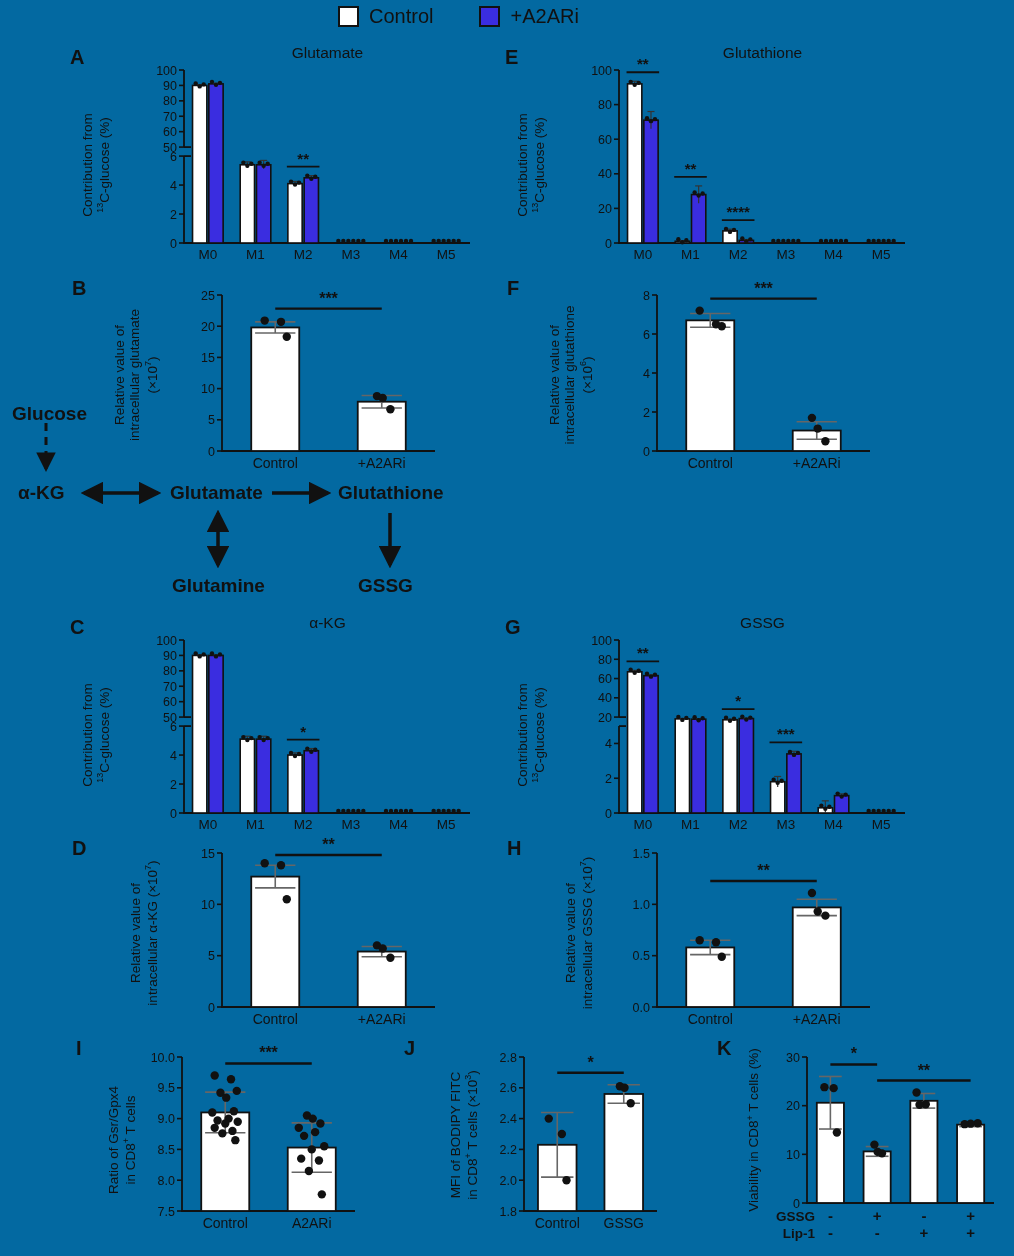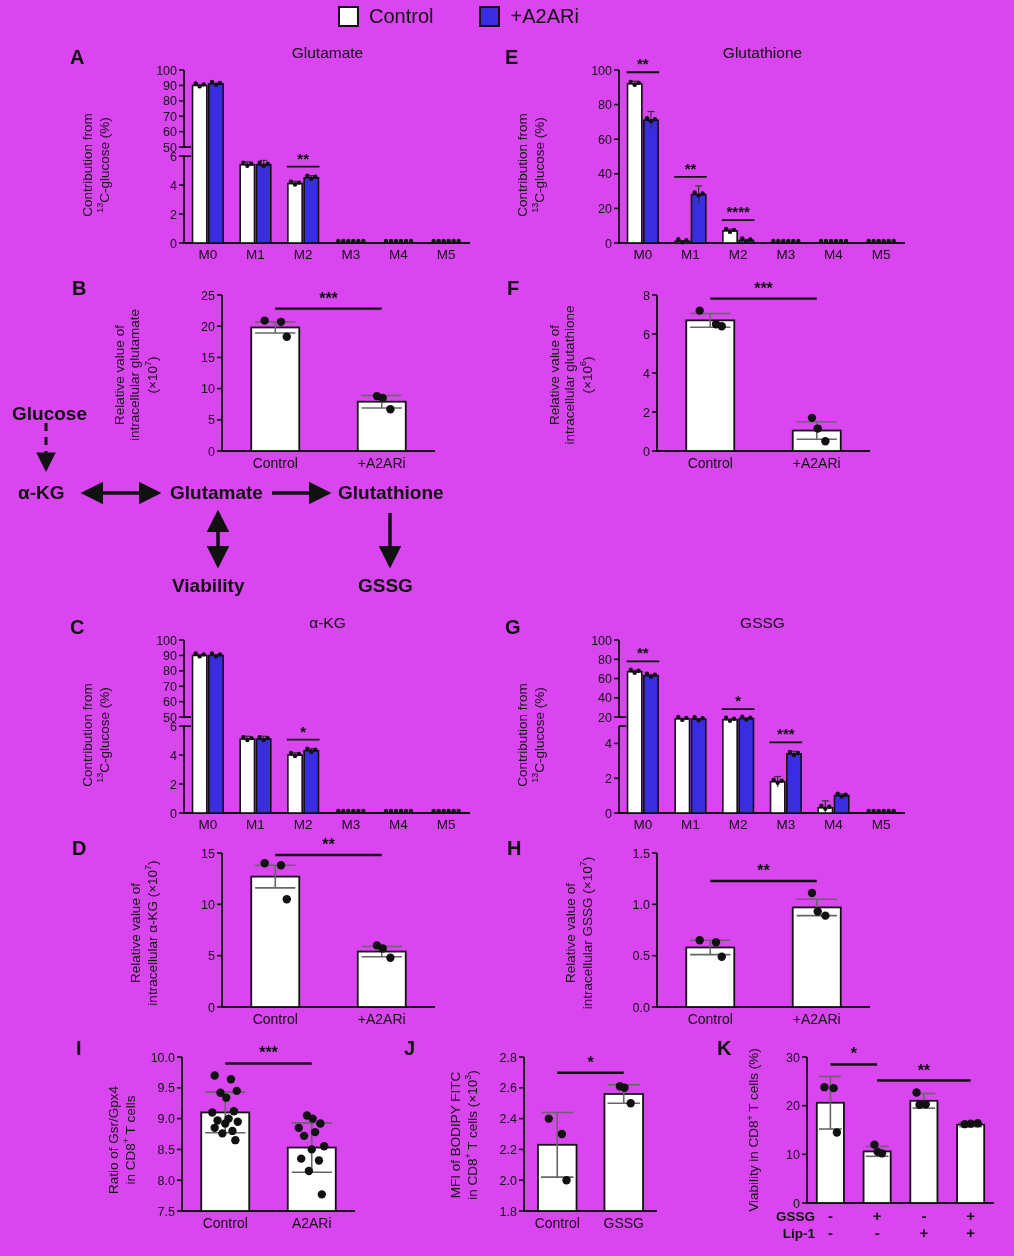--- a/index.html
+++ b/index.html
@@ -1,16 +1,16 @@
 <!DOCTYPE html>
 <html><head>
 <meta charset="utf-8">
 <style>
   html,body{margin:0;padding:0;background:#fff;}
-  #fig{position:relative;width:1014px;height:1256px;background:#d946ef;
+  #fig{position:relative;width:1014px;height:1256px;background:#0369a1;
        font-family:"Liberation Sans",sans-serif;color:#111;overflow:hidden;}
   .panel{position:absolute;}
   .plabel{position:absolute;font-size:20px;font-weight:bold;color:#111;}
   .ptitle{position:absolute;left:110px;right:0;top:4px;text-align:center;font-size:15.5px;color:#111;}
   .ylab{position:absolute;transform:translate(-50%,-50%) rotate(-90deg);white-space:nowrap;
         text-align:center;font-size:13.5px;line-height:1.13;color:#111;}
   .ylab sup{font-size:9px;}
   svg{overflow:visible;display:block;}
   svg text{font-family:"Liberation Sans",sans-serif;fill:#111;}
   .chart{position:absolute;}
@@ -305,21 +305,21 @@
       <line x1="46" y1="38" x2="46" y2="84" stroke="#111" stroke-width="3" stroke-dasharray="8,6" marker-end="url(#ah)"></line>
       <line x1="84" y1="108" x2="158" y2="108" stroke="#111" stroke-width="3.5" marker-start="url(#ah)" marker-end="url(#ah)"></line>
       <line x1="272" y1="108" x2="328" y2="108" stroke="#111" stroke-width="3.5" marker-end="url(#ah)"></line>
       <line x1="218" y1="128" x2="218" y2="180" stroke="#111" stroke-width="3.5" marker-start="url(#ah)" marker-end="url(#ah)"></line>
       <line x1="390" y1="128" x2="390" y2="180" stroke="#111" stroke-width="3.5" marker-end="url(#ah)"></line>
     </svg>
     <div class="pnode" style="left:12px;top:18px;">Glucose</div>
     <div class="pnode" style="left:18px;top:97px;">α-KG</div>
     <div class="pnode" style="left:170px;top:97px;">Glutamate</div>
     <div class="pnode" style="left:338px;top:97px;">Glutathione</div>
-    <div class="pnode" style="left:172px;top:190px;">Viability</div>
+    <div class="pnode" style="left:172px;top:190px;">Glutamine</div>
     <div class="pnode" style="left:358px;top:190px;">GSSG</div>
   </div>
 
   <div class="panel" style="left:60px;top:610px;width:425px;height:235px;">
     <div class="plabel" style="left:10px;top:6px;">C</div>
     <div class="ptitle">α-KG</div>
     <div class="ylab" style="left:36px;top:125px;"><span>Contribution from</span><br><sup>13</sup><span>C-glucose (%)</span></div>
     <svg class="chart" style="left:86px;top:18px;" width="330" height="205">
         <line x1="38" y1="89.08" x2="45" y2="89.08" stroke="#111111" stroke-width="1.8"></line>
         <line x1="38" y1="98.08" x2="45" y2="98.08" stroke="#111111" stroke-width="1.8"></line>

